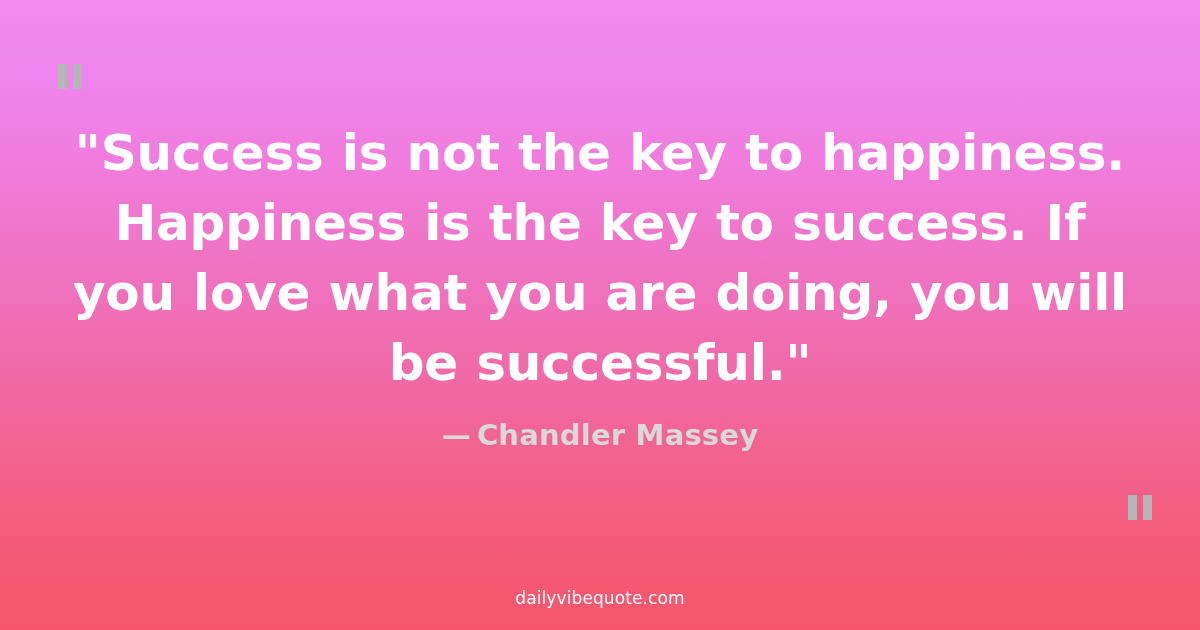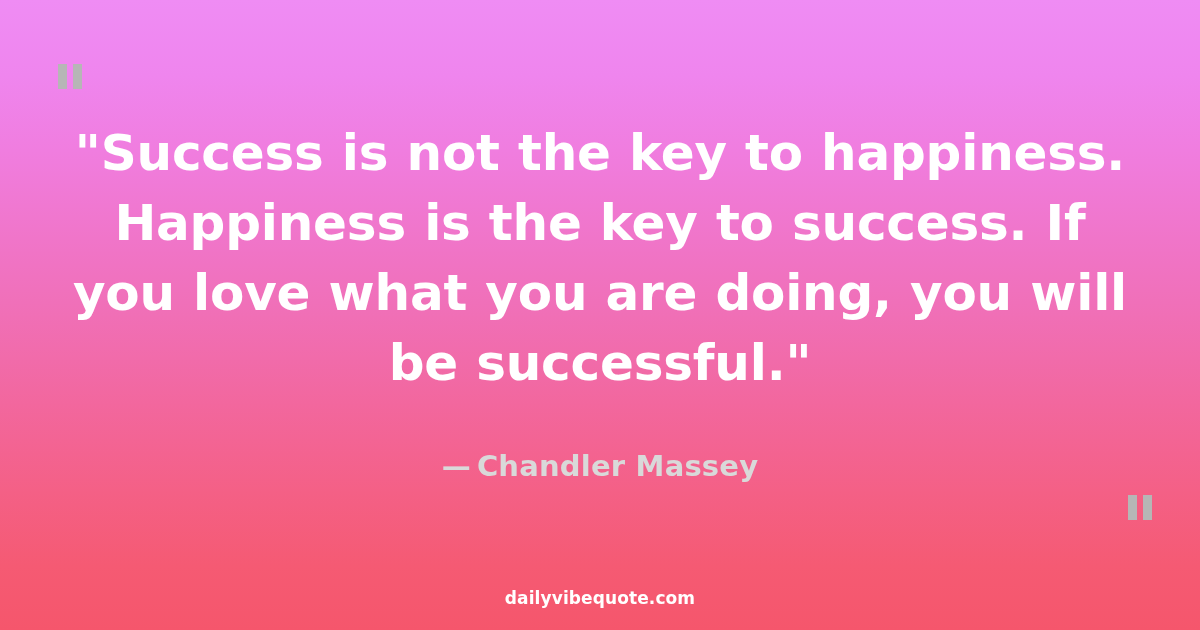--- a/index.html
+++ b/index.html
@@ -60,41 +60,41 @@
     color: #ffffff;
     font-size: 50px;
     font-weight: bold;
     line-height: 70px;
     letter-spacing: -0.2px;
     word-spacing: 1px;
   }
 
   
   .attribution {
-    margin-top: 51px;
+    margin-top: 20px;
     text-align: center;
     color: #d9d9d9;
     font-size: 29px;
     font-weight: bold;
     letter-spacing: 0.2px;
   }
   .attribution .dash { margin-right: 6px; }
 
   
   .footer {
     position: absolute;
     left: 0;
     right: 0;
     bottom: 22px;
     text-align: center;
   }
   .site-name {
     color: #ffffff;
     font-size: 17px;
-    font-weight: bold;
+    font-weight: normal;
     letter-spacing: 0.1px;
   }
 </style>
 </head>
 <body>
 
 <div class="card">
 
   <div class="quote-mark open">
     <span class="bar"></span>

